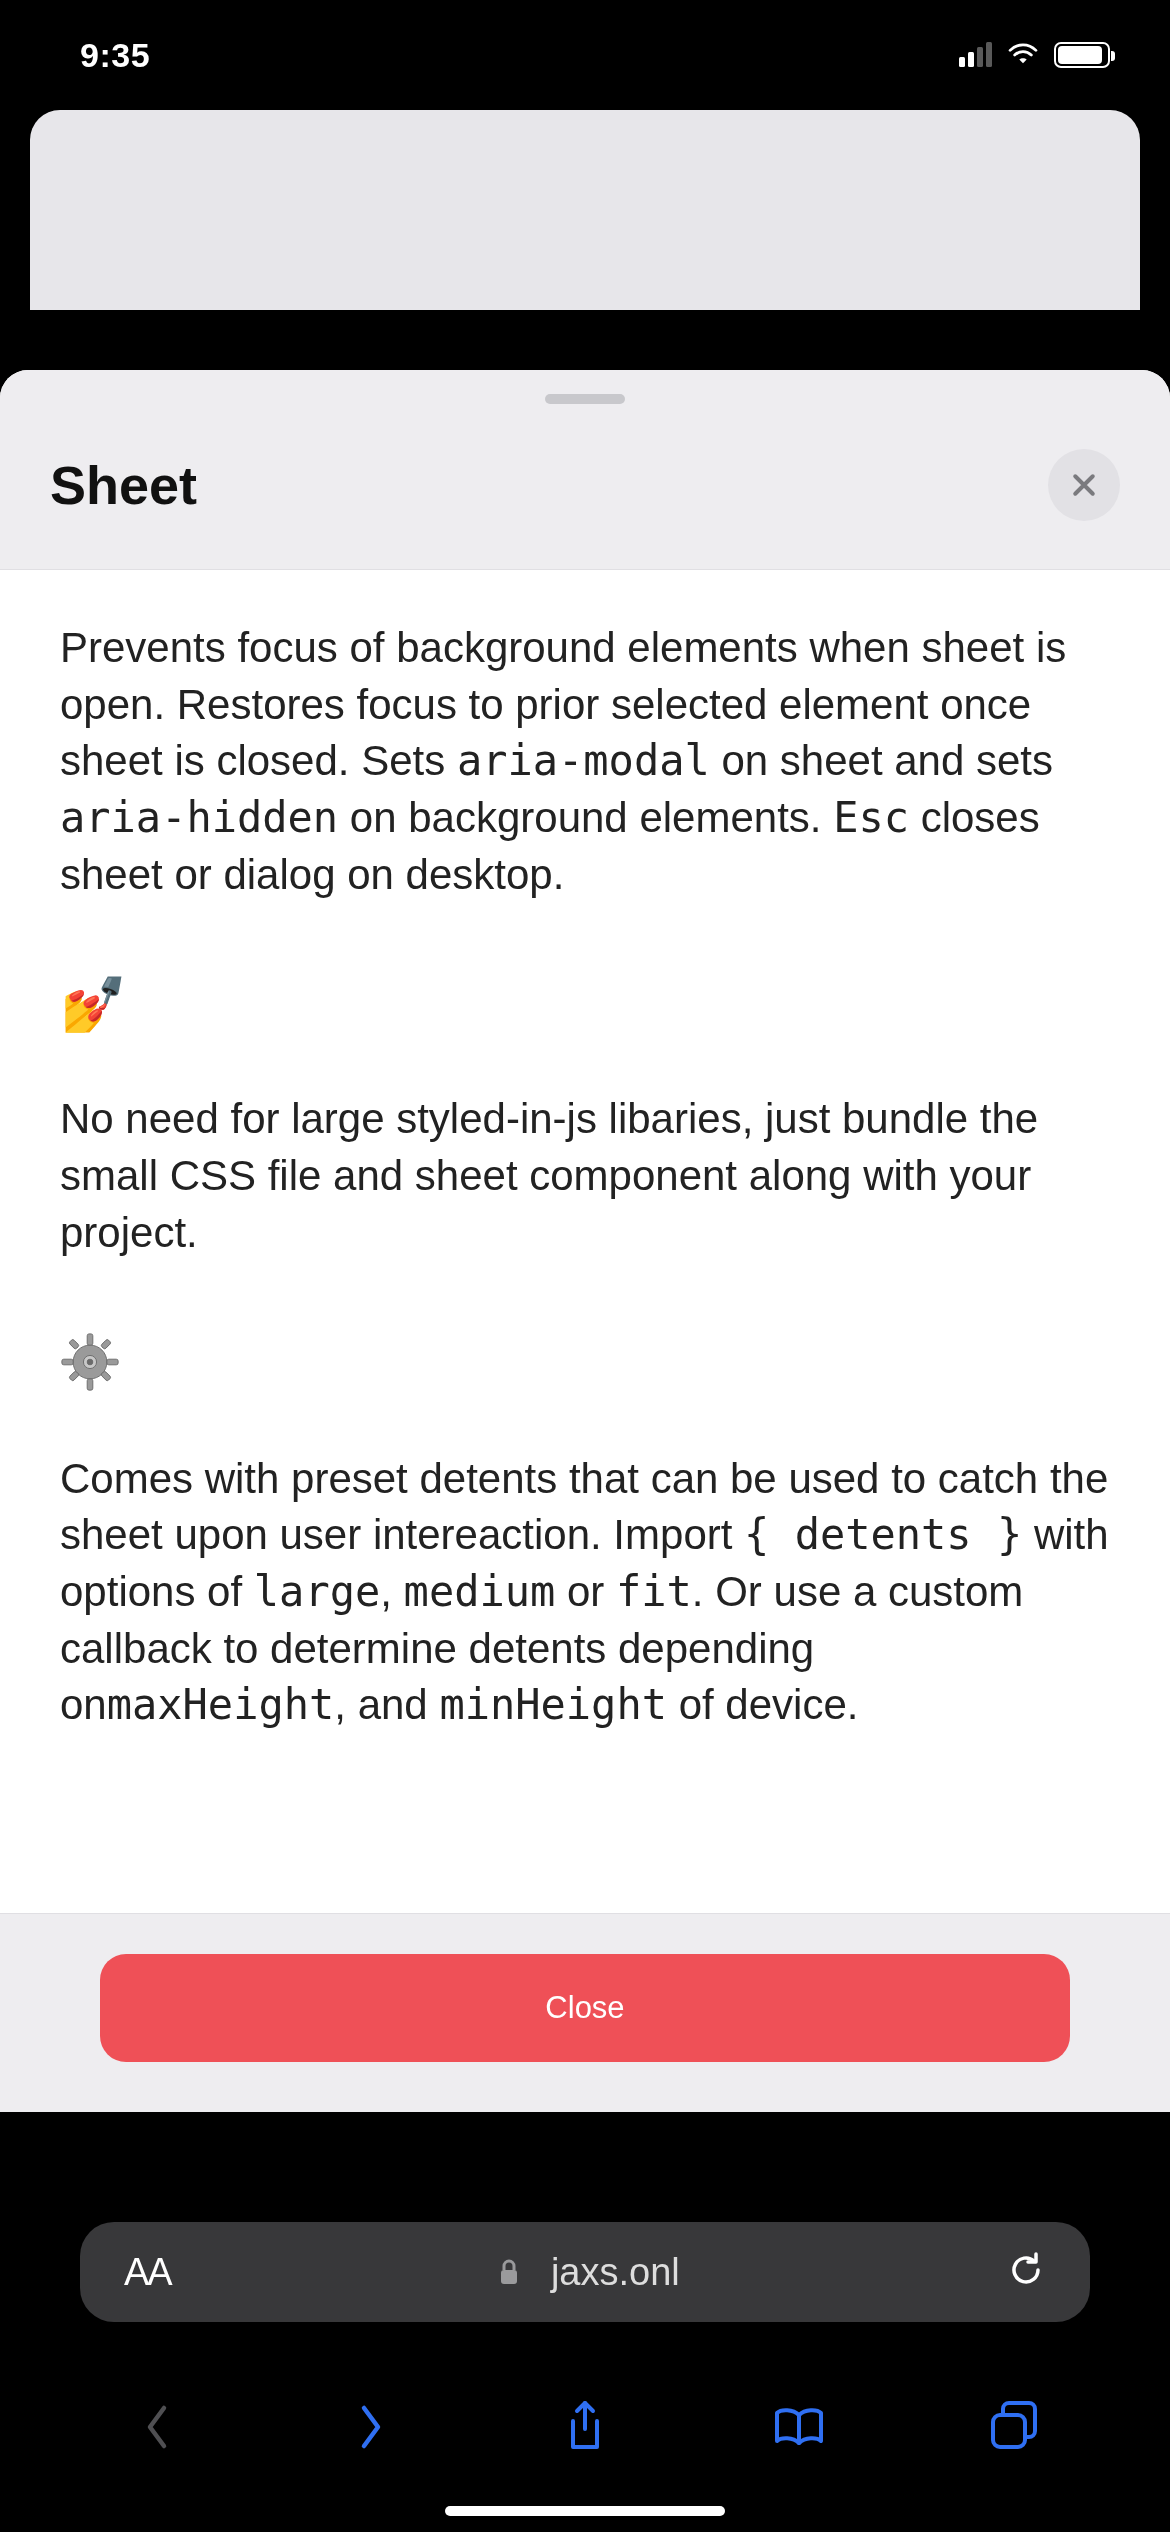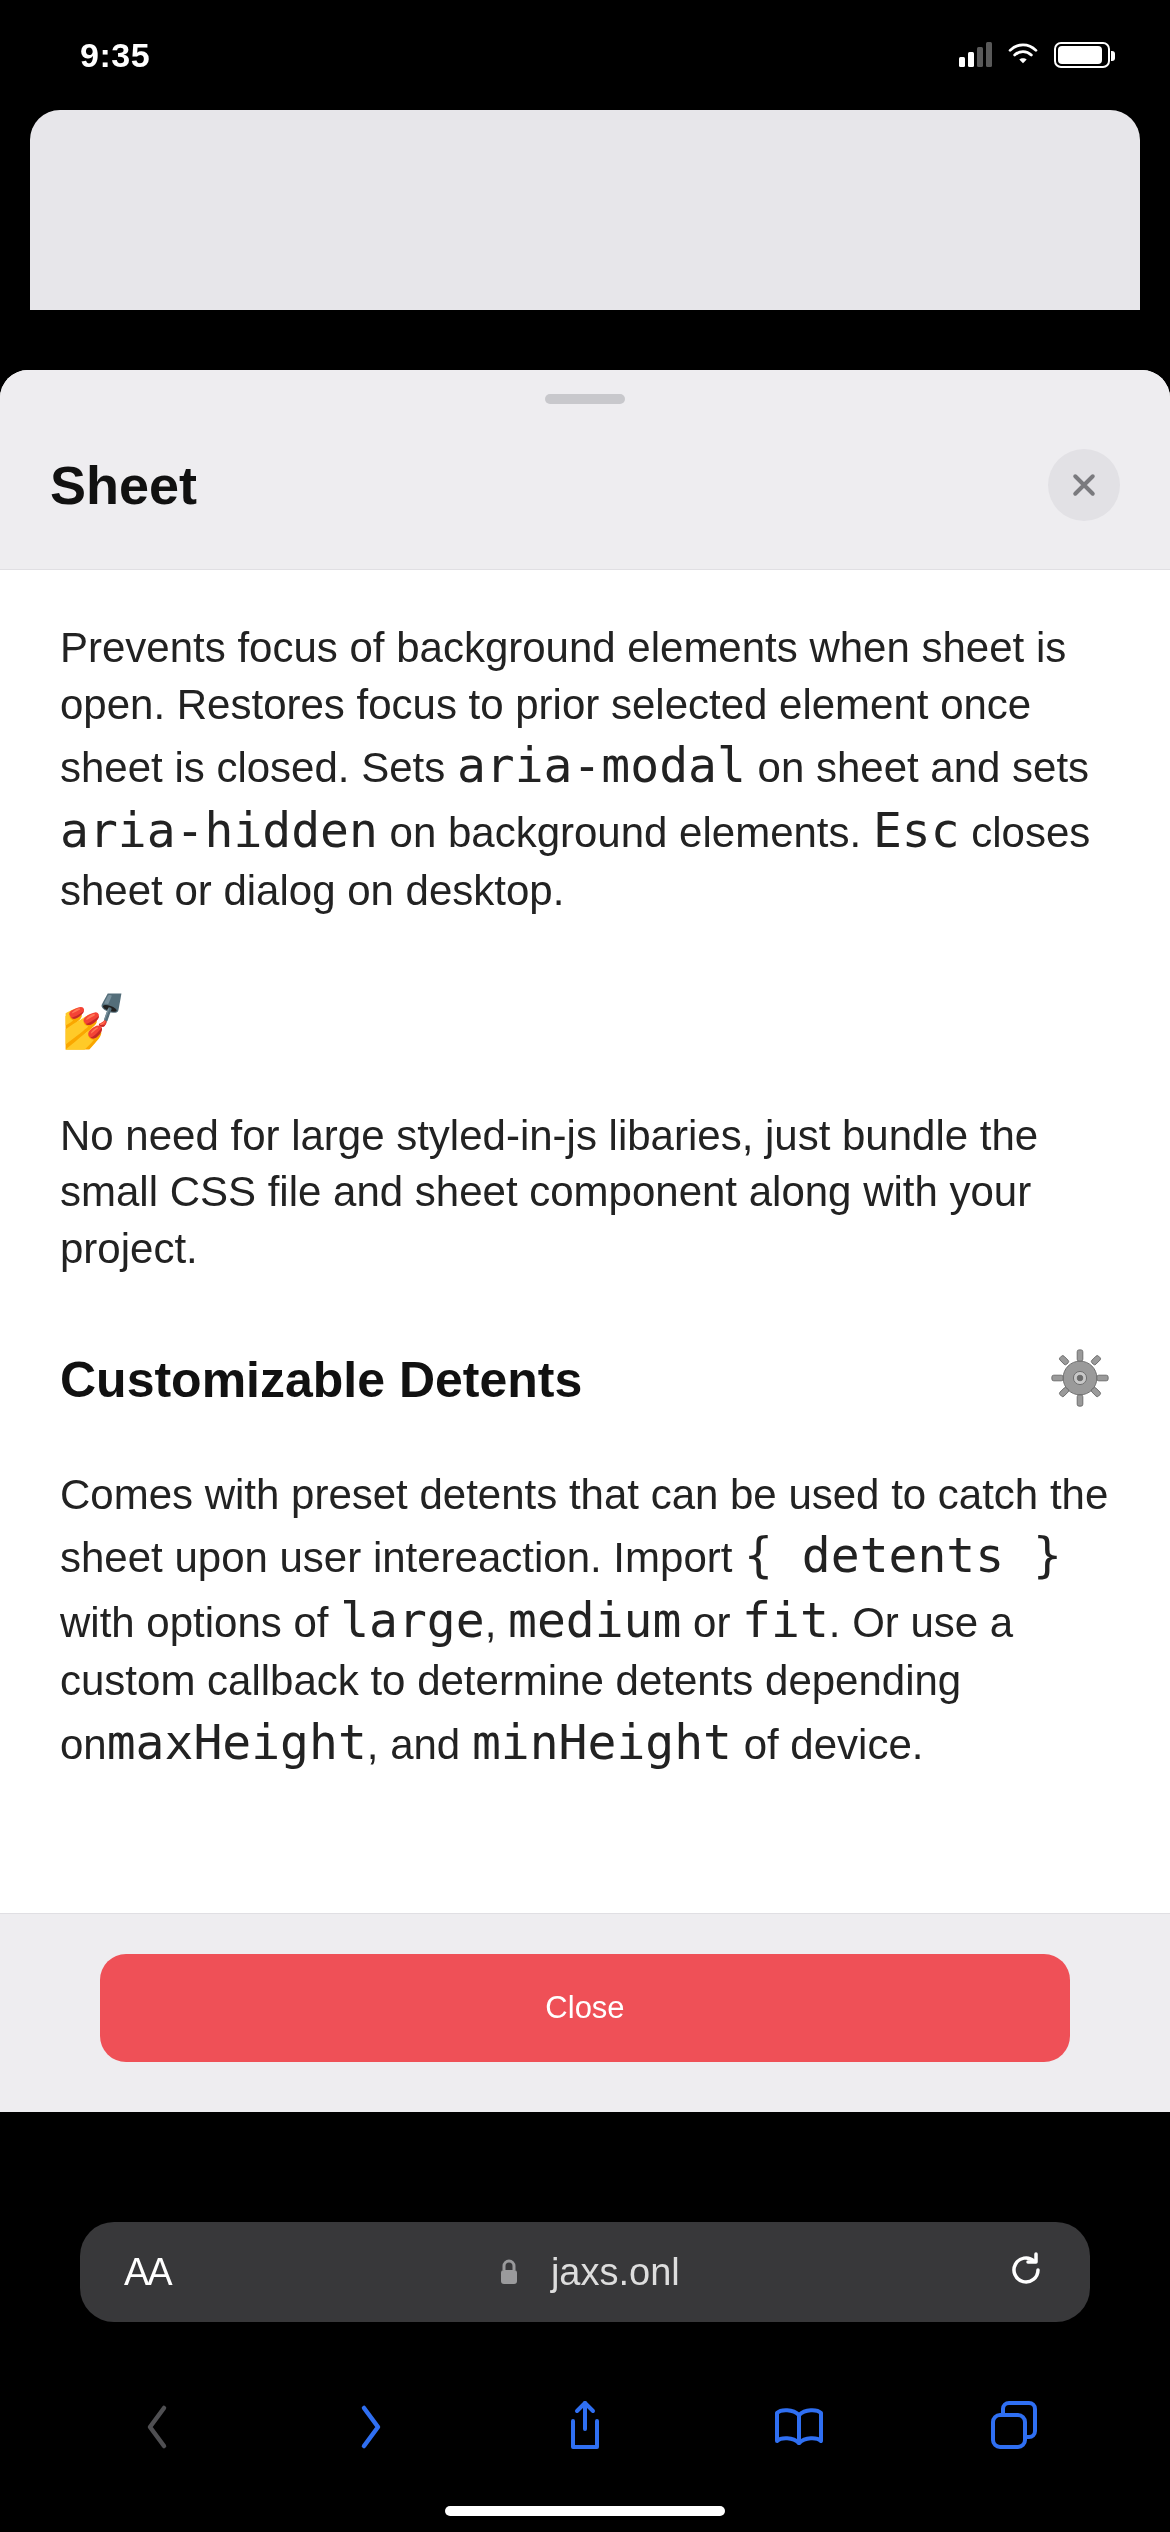--- a/index.html
+++ b/index.html
@@ -30,21 +30,21 @@
   .sheet { position:absolute; left:0; right:0; top:200px; bottom:0; background:#fff; border-radius:28px 28px 0 0; display:flex; flex-direction:column; box-shadow: 0 -1px 30px rgba(0,0,0,0.15);}
   .sheet-header { background:#eeedf0; border-radius:28px 28px 0 0; padding:0 50px; height:200px; border-bottom:1px solid #e0dfe3; position:relative;}
   .grabber { position:absolute; top:24px; left:50%; transform:translateX(-50%); width:80px; height:10px; border-radius:5px; background:#c8c8cc;}
   .sheet-title-row { display:flex; align-items:center; justify-content:space-between; height:100%; padding-top:30px;}
   .sheet-title { font-size:54px; font-weight:700; color:#111; }
   .close-x { width:72px; height:72px; background:#e2e1e5; border-radius:50%; display:flex; align-items:center; justify-content:center; cursor:pointer;}
   .close-x svg { width:30px; height:30px; }
 
   .sheet-body { flex:1 1 auto; overflow:hidden; padding: 50px 60px 30px; color:#111; }
   .section-p { font-size:42px; line-height:1.35; color:#222; margin-bottom:70px;}
-  .section-p code, .inline-code { font-family: ui-monospace, Menlo, monospace; font-size:48px;}
+  .section-p code, .inline-code { font-family: ui-monospace, Menlo, monospace; font-size:42px;}
   .section-h { display:flex; align-items:center; justify-content:space-between; margin-bottom:55px;}
   .section-h h2 { font-size:50px; font-weight:700; }
   .emoji { font-size:54px; }
   .gear-svg { width:60px; height:60px; }
 
   .sheet-footer { background:#eeedf0; border-top:1px solid #e0dfe3; padding:40px 100px 50px;}
   .close-btn { width:100%; height:108px; background:#ef5057; color:#fff; font-size:31px; font-weight:500; border:none; border-radius:26px; cursor:pointer; display:flex; align-items:center; justify-content:center;}
 
   
   .safari-bar { position:absolute; left:0; right:0; bottom:190px; height:120px; padding:0 80px;}
@@ -100,21 +100,20 @@
 
     <div class="sheet-body">
       <p class="section-p">Prevents focus of background elements when sheet is open. Restores focus to prior selected element once sheet is closed. Sets <span class="inline-code">aria-modal</span> on sheet and sets <span class="inline-code">aria-hidden</span> on background elements. <span class="inline-code">Esc</span> closes sheet or dialog on desktop.</p>
 
       <div class="section-h">
         <span class="emoji">💅</span>
       </div>
       <p class="section-p">No need for large styled-in-js libaries, just bundle the small CSS file and sheet component along with your project.</p>
 
       <div class="section-h">
-        <h2>Customizable Detents</h2>
         <span>
           <svg class="gear-svg" viewBox="0 0 64 64">
             <g fill="#9a9a9a" stroke="#6b6b6b" stroke-width="1">
               <circle cx="32" cy="32" r="18"></circle>
               <g>
                 <rect x="29" y="2" width="6" height="12" rx="2"></rect>
                 <rect x="29" y="50" width="6" height="12" rx="2"></rect>
                 <rect x="2" y="29" width="12" height="6" rx="2"></rect>
                 <rect x="50" y="29" width="12" height="6" rx="2"></rect>
                 <rect x="10" y="10" width="10" height="6" rx="2" transform="rotate(45 15 13)"></rect>

